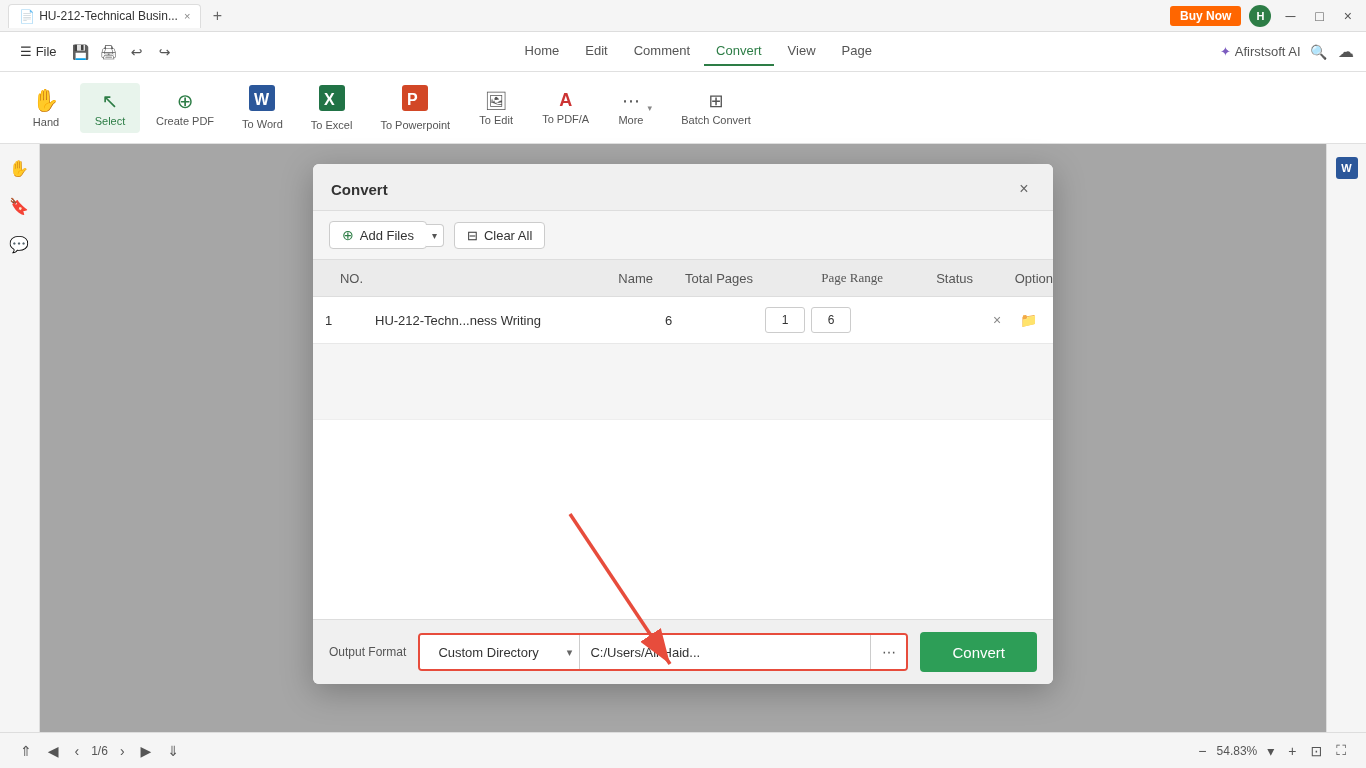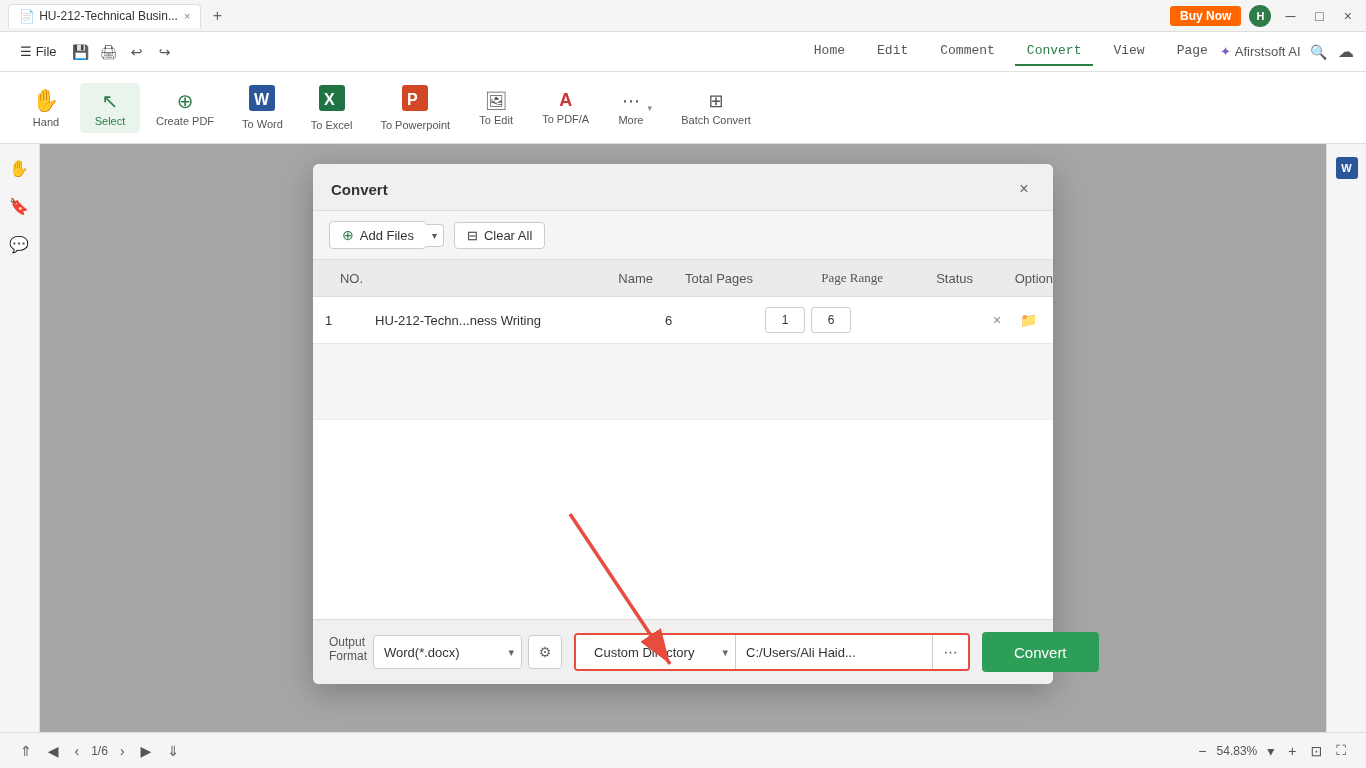--- a/index.html
+++ b/index.html
@@ -15,21 +15,21 @@
     .window-controls { display: flex; align-items: center; gap: 8px; }
     .buy-now { background: #ff6600; color: white; padding: 3px 10px; border-radius: 3px; font-size: 12px; font-weight: bold; cursor: pointer; }
     .user-avatar { width: 22px; height: 22px; background: #2d7d46; border-radius: 50%; display: flex; align-items: center; justify-content: center; color: white; font-size: 11px; font-weight: bold; }
     .win-btn { font-size: 14px; color: #555; cursor: pointer; padding: 2px 6px; }
 
     
     .menu-bar { display: flex; align-items: center; height: 40px; background: #fff; border-bottom: 1px solid #e0e0e0; padding: 0 12px; }
     .menu-file { display: flex; align-items: center; gap: 4px; font-size: 13px; color: #333; padding: 4px 8px; cursor: pointer; }
     .menu-icons { display: flex; align-items: center; gap: 4px; margin-left: 4px; }
     .menu-icon-btn { width: 24px; height: 24px; display: flex; align-items: center; justify-content: center; color: #555; cursor: pointer; font-size: 14px; }
-    .nav-items { display: flex; align-items: center; gap: 8px; flex: 1; justify-content: flex-end; font-family: Liberation Mono, monospace; }
+    .nav-items { display: flex; align-items: center; gap: 2px; flex: 1; justify-content: center; }
     .nav-item { font-size: 13px; color: #555; padding: 6px 12px; cursor: pointer; border-bottom: 2px solid transparent; }
     .nav-item.active { color: #2d7d46; border-bottom: 2px solid #2d7d46; }
     .nav-right { display: flex; align-items: center; gap: 10px; }
     .ai-btn { display: flex; align-items: center; gap: 4px; font-size: 13px; color: #555; cursor: pointer; }
     .search-icon-btn { font-size: 14px; color: #555; cursor: pointer; }
     .cloud-icon-btn { font-size: 16px; color: #555; cursor: pointer; }
 
     
     .toolbar { display: flex; align-items: center; height: 72px; background: #fff; border-bottom: 1px solid #e0e0e0; padding: 0 16px; gap: 4px; }
     .toolbar-item { display: flex; flex-direction: column; align-items: center; justify-content: center; padding: 6px 12px; cursor: pointer; border-radius: 4px; min-width: 60px; }
@@ -278,31 +278,20 @@
               </tr>
             </tbody>
           </table>
         </div>
 
         <div style="flex:1; background:#fff; border-top:1px solid #eee; min-height:200px;"></div>
 
         <div class="dialog-footer">
           <div class="output-format-section">
             <div class="section-label">Output Format</div>
-            <div class="format-select-row">
-              <div class="format-select-wrapper">
-                <select class="format-select">
-                  <option>Word(*.docx)</option>
-                  <option>Excel(*.xlsx)</option>
-                  <option>PowerPoint(*.pptx)</option>
-                  <option>Image(*.png)</option>
-                </select>
-              </div>
-              <button class="settings-btn">⚙</button>
-            </div>
           </div>
 
           <div class="output-folder-section">
             <div class="folder-row">
               <div class="folder-select-wrapper">
                 <select class="folder-select">
                   <option>Custom Directory</option>
                   <option>Same as Source</option>
                 </select>
               </div>

